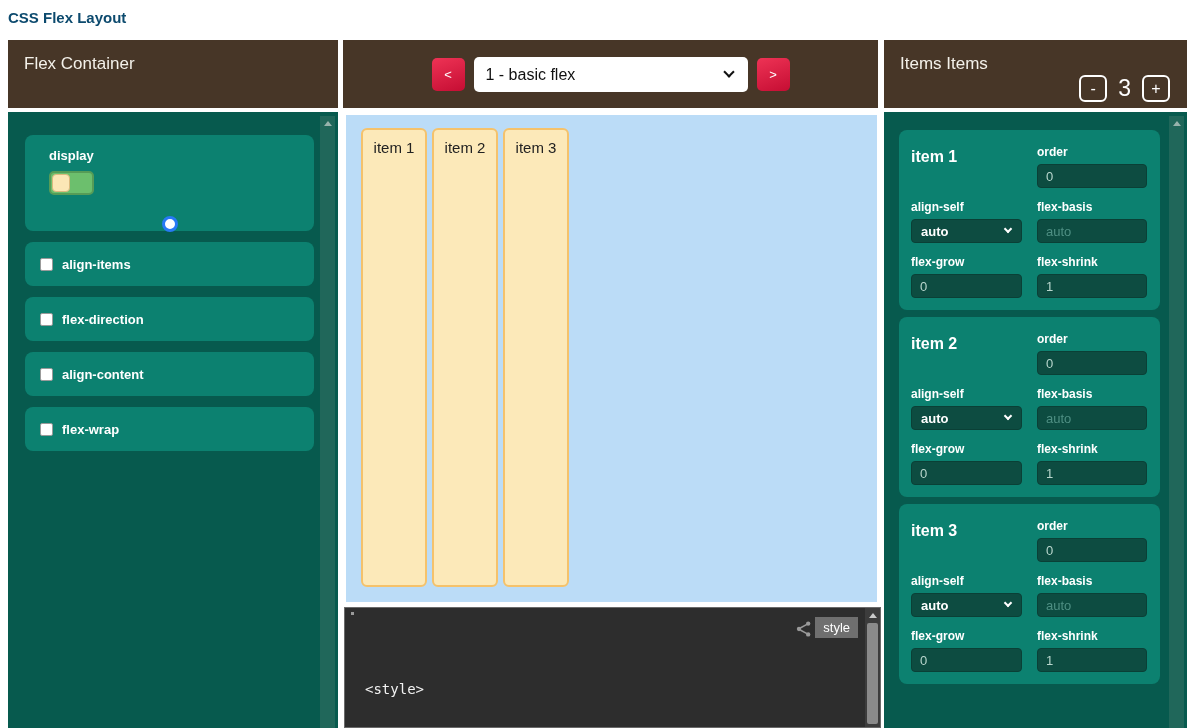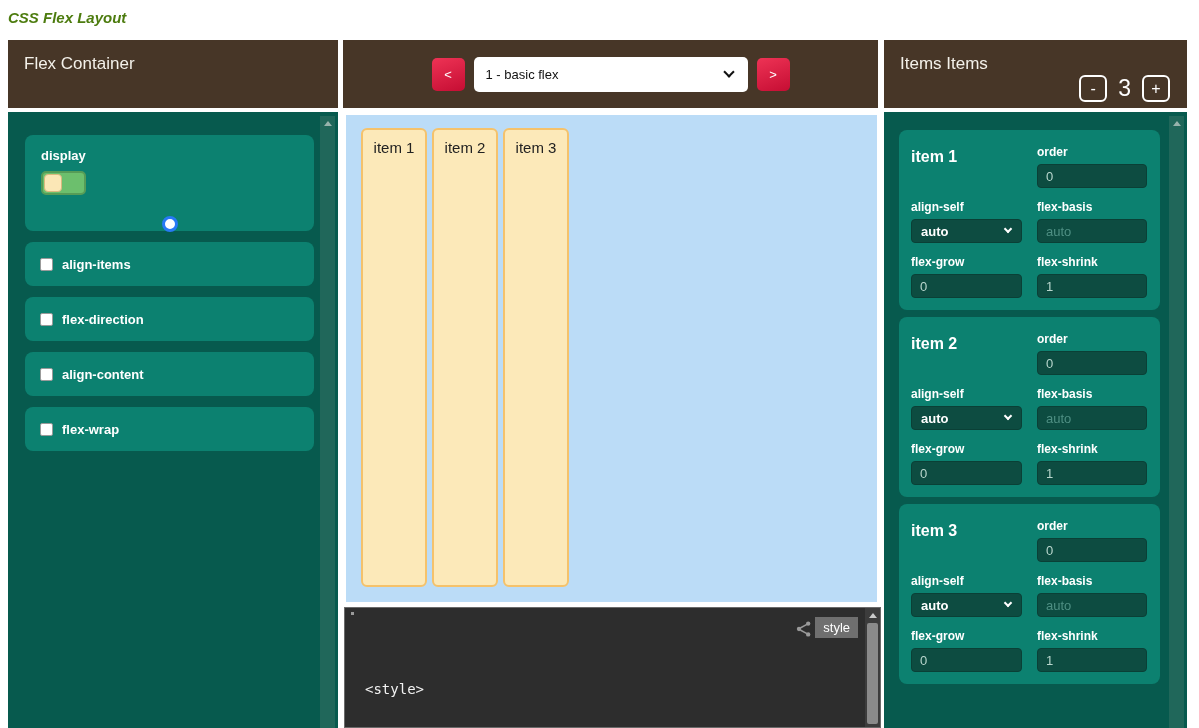--- a/index.html
+++ b/index.html
@@ -1,21 +1,21 @@
 <!DOCTYPE html>
 <html><head>
 <meta charset="utf-8">
 <style>
   * { margin:0; padding:0; box-sizing:border-box; }
   html,body { width:1199px; height:728px; }
   body {
     position:relative; background:#ffffff; overflow:hidden;
     font-family:"Liberation Sans", sans-serif;
   }
-  .page-title { position:absolute; left:8px; top:9px; font-size:15px; font-weight:bold; color:#4d7c0f;font-style:italic; }
+  .page-title { position:absolute; left:8px; top:9px; font-size:15px; font-weight:bold; color:#0c4a6e; }
 
   
   .col { position:absolute; top:40px; height:688px; }
   .col-left  { left:8px;   width:330px; }
   .col-mid   { left:343px; width:535px; }
   .col-right { left:884px; width:303px; }
 
   .panel-header {
     position:relative; height:68px; background:#473627; color:#f4f1ea;
   }
@@ -34,21 +34,21 @@
     width:0; height:0; margin:5px auto 0 auto;
     border-left:4px solid transparent; border-right:4px solid transparent;
     border-bottom:5px solid #98b3ac;
   }
 
   
   .lcard {
     position:relative; margin-left:17px; margin-bottom:11px; width:289px;
     background:#0c8170; border-radius:8px; color:#fff;
   }
-  .display-card { margin-top:23px; height:96px; padding:13px 16px; }
+  .display-card { margin-top:23px; height:96px; padding:13px 24px; }
   .display-card .card-label { font-size:13px; font-weight:bold; }
   .toggle {
     position:relative; margin-top:8px; width:45px; height:24px;
     background:#6cbf6d; border:2px solid #569c57; border-radius:5px;
   }
   .toggle .knob {
     position:absolute; left:1px; top:1px; width:18px; height:18px;
     background:#fbe7b6; border:1px solid #d9b97e; border-radius:4px;
   }
   .radio-row { display:flex; align-items:center; gap:7px; margin-top:21px;flex-direction:column; }
@@ -70,21 +70,21 @@
   .nav-btn {
     width:33px; height:33px; border:none; border-radius:5px; cursor:pointer;
     background:linear-gradient(160deg,#ee3355 0%,#c50d33 100%);
     color:#fff; font-size:13px; font-family:inherit;
   }
   .select-wrap { position:relative; }
   .select-wrap.white { width:274px; height:35px; }
   .select-wrap select {
     appearance:none; -webkit-appearance:none; width:100%; height:100%;
     border:none; border-radius:5px; background:#fff; color:#111;
-    font-size:13px; font-family:inherit; padding:0 28px 0 12px;
+    font-size:16px; font-family:inherit; padding:0 28px 0 12px;
   }
   .chev {
     position:absolute; pointer-events:none; width:8px; height:8px;
     border-right:2px solid #111; border-bottom:2px solid #111;
     transform:rotate(45deg);
   }
   .select-wrap.white .chev { right:15px; top:11px; }
 
   .flex-preview {
     position:absolute; left:3px; top:75px; width:531px; height:487px;

